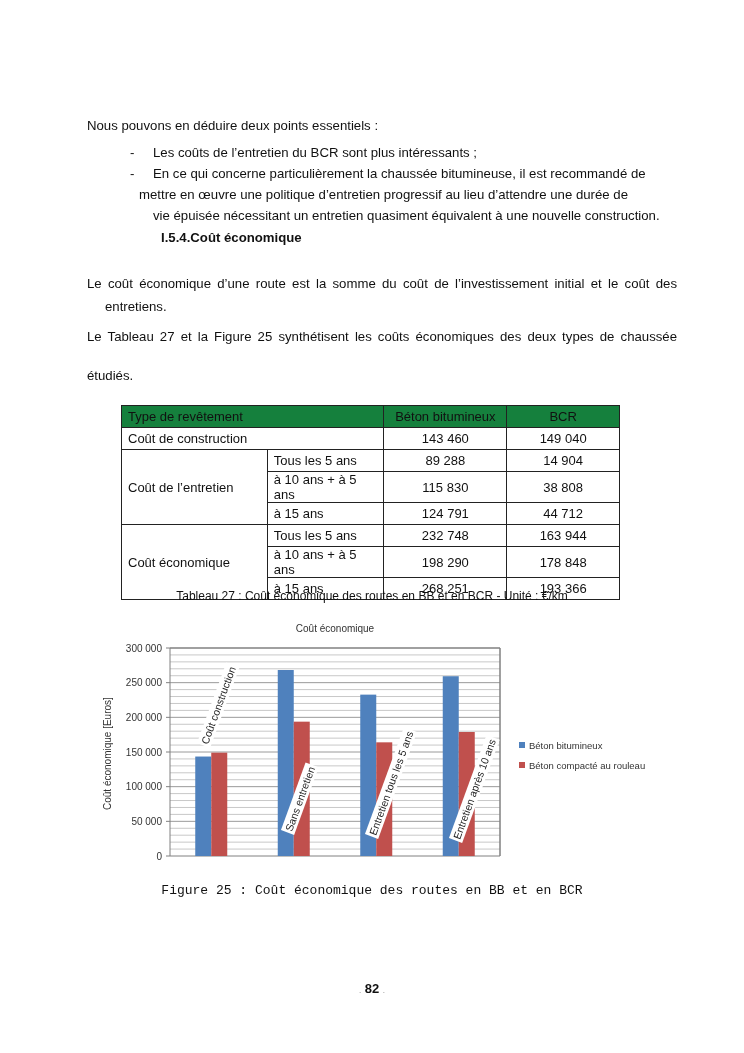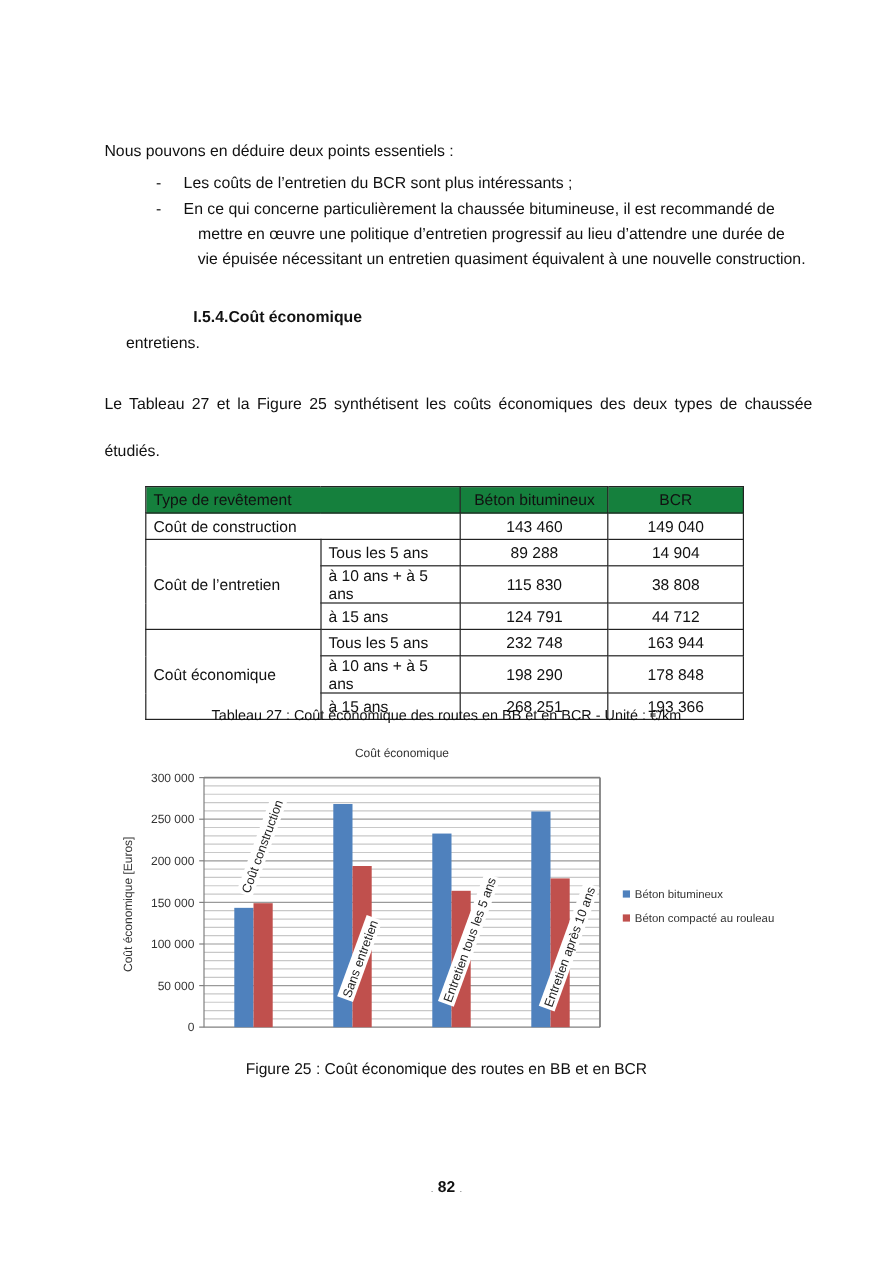--- a/index.html
+++ b/index.html
@@ -10,21 +10,21 @@
   .bullet { position: absolute; font-size: 13.2px; line-height: 21px; }
   h3 { position: absolute; margin: 0; font-size: 13.2px; font-weight: bold; }
   table.t { position: absolute; left: 121px; top: 405px; width: 499px; border-collapse: collapse;
             font-size: 13px; }
   table.t td { border: 1px solid #222; height: 21px; padding: 0 6px; }
   table.t td.num { text-align: center; }
   table.t tr.hdr td { background: #15803d; }
   .caption-t { position: absolute; left: 0; width: 744px; top: 589px; text-align: center;
                font-size: 12px; }
   .caption-f { position: absolute; left: 0; width: 744px; top: 883px; text-align: center;
-               font-size: 13px; }
+               font-size: 13px; font-family: Liberation Mono, monospace; }
   .pageno { position: absolute; left: 0; width: 744px; top: 981px; text-align: center;
             font-size: 13px; font-weight: bold; }
   .chart-title { position: absolute; left: 170px; width: 330px; top: 623px; text-align: center;
                  font-size: 10px; color: #333; }
   .ytitle { position: absolute; left: 40px; top: 740px; width: 160px; font-size: 10px; color: #333;
             transform: rotate(-90deg); transform-origin: 0 0; left: 102px; top: 810px; white-space: nowrap; }
   .legend { position: absolute; left: 519px; top: 735px; font-size: 9.5px; color: #333; }
   .legend .item { display: flex; align-items: center; height: 20px; }
   .legend .sw { width: 6px; height: 6px; margin-right: 4px; }
 </style>
@@ -33,27 +33,28 @@
 
 <div class="p" style="left:87px; top:115px;">Nous pouvons en déduire deux points essentiels :</div>
 
 <div class="bullet" style="left:130px; top:142px; width:550px;">
   <span style="position:absolute; left:0;">-</span>
   <span style="position:absolute; left:23px; white-space:nowrap;">Les coûts de l’entretien du BCR sont plus intéressants ;</span>
 </div>
 <div class="bullet" style="left:130px; top:163px; width:550px;">
   <span style="position:absolute; left:0;">-</span>
   <div style="position:absolute; left:23px; width:524px; top:0;" class="just">En ce qui concerne particulièrement la chaussée bitumineuse, il est recommandé de</div>
-  <div style="position:absolute; left:35px; width:524px; top:21px;" class="just">mettre en œuvre une politique d’entretien progressif au lieu d’attendre une durée de</div>
-  <div style="position:absolute; left:23px; width:530px; top:42px; white-space:nowrap;text-align:center;">vie épuisée nécessitant un entretien quasiment équivalent à une nouvelle construction.</div>
-</div>
-
-<h3 style="left:130px; top:256px;padding-left:31px;">I.5.4.Coût économique</h3>
+  <div style="position:absolute; left:9px; width:524px; top:21px;" class="just">mettre en œuvre une politique d’entretien progressif au lieu d’attendre une durée de</div>
+  <div style="position:absolute; left:23px; width:530px; top:42px; white-space:nowrap;">vie épuisée nécessitant un entretien quasiment équivalent à une nouvelle construction.</div>
+</div>
+
+<h3 style="left:130px; top:230px;padding-left:31px;">I.5.4.Coût économique</h3>
 
 <div class="p" style="left:87px; top:273px; width:590px;">
+  <div style="text-align:justify; text-align-last:justify;">Le coût économique d’une route est la somme du coût de l’investissement initial et le coût des</div>
   <div style="margin-top:2px;margin-left:18px;">entretiens.</div>
 </div>
 
 <div class="p" style="left:87px; top:326px; width:590px;">
   <div style="text-align:justify; text-align-last:justify;">Le Tableau 27 et la Figure 25 synthétisent les coûts économiques des deux types de chaussée</div>
   <div style="margin-top:18px;">étudiés.</div>
 </div>
 
 <table class="t">
   <colgroup>

